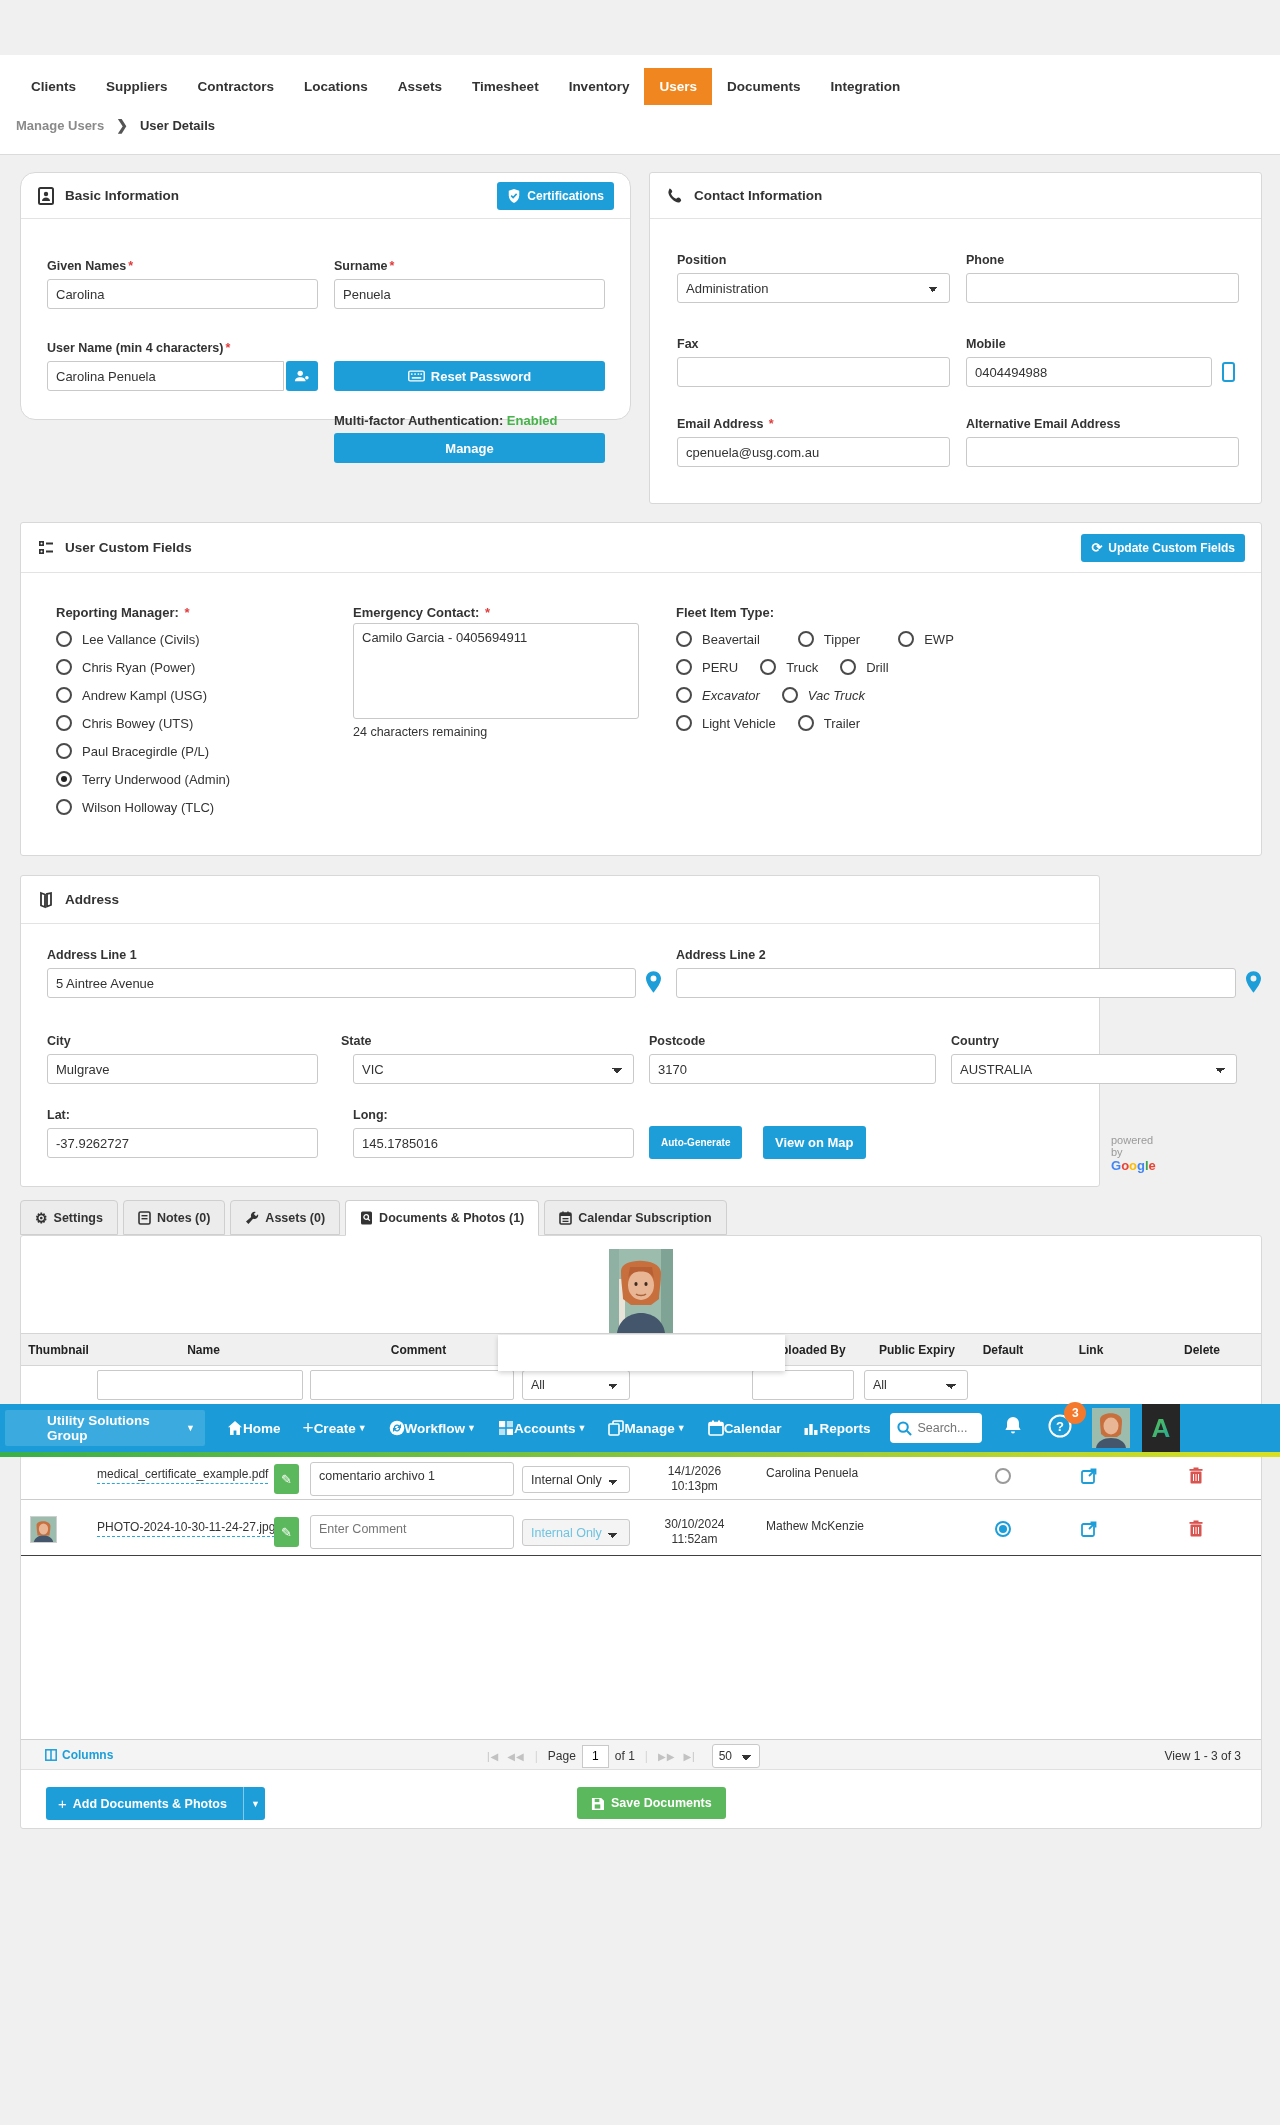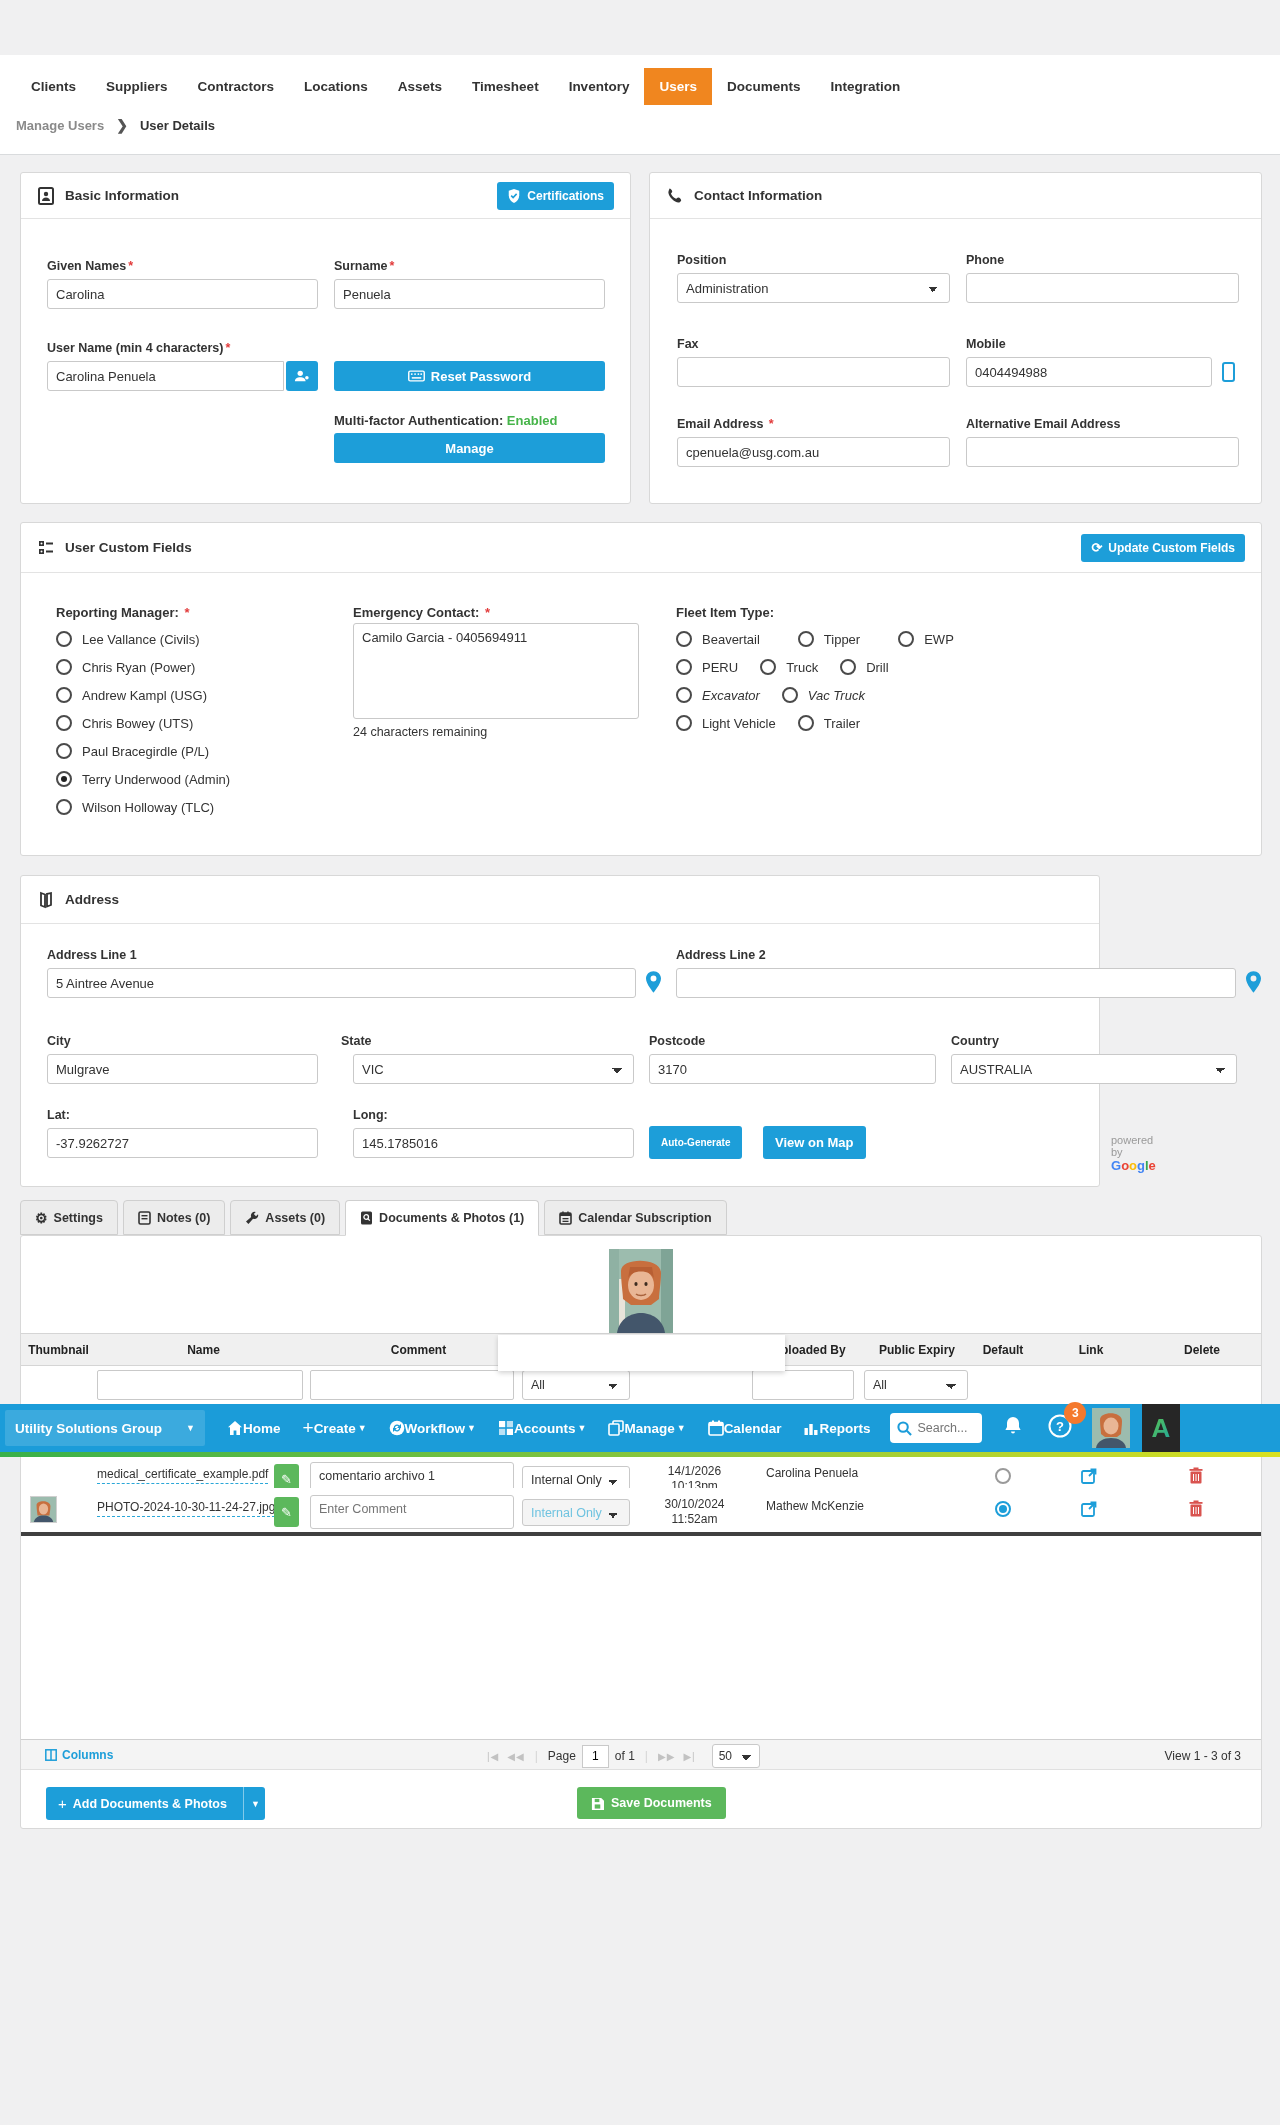--- a/index.html
+++ b/index.html
@@ -73,21 +73,21 @@
   .grid-footer { position:absolute; left:0; top:503px; width:1240px; height:31px; background:#f4f4f4; border-top:1px solid #cfcfcf; border-bottom:1px solid #e0e0e0; font-size:12px; }
   .pg-arrow { color:#c2c2c2; font-size:10px; letter-spacing:1px; }
   .pg-divider { color:#d5d5d5; margin:0 10px; }
   .pg-input { width:27px; height:23px; border:1px solid #c9c9c9; text-align:center; font-size:12px; font-family:inherit; }
   .pg-sel { height:24px; font-size:12px; padding:0 20px 0 6px; background-position:calc(100% - 13px) 10px, calc(100% - 8px) 10px; }
 
   
   .navbar { position:absolute; left:0; top:1404px; width:1280px; height:48px; background:#1b9cd9; z-index:10; display:flex; align-items:center; color:#fff; }
   .nav-grad { position:absolute; left:0; top:1452px; width:1280px; height:5px; background:linear-gradient(90deg,#39b04a,#8ec73c 55%,#d9e021); z-index:10; }
   .org-box { margin-left:5px; width:200px; height:36px; background:rgba(255,255,255,.14); border-radius:2px; display:flex; align-items:center; padding:0 10px; cursor:pointer; }
-  .org-label { font-size:13.5px; font-weight:bold; flex:1; }
+  .org-label { font-size:13.5px; font-weight:bold; flex:1;margin-left:32px; }
   .nav-item { display:flex; align-items:center; font-size:13.5px; font-weight:bold; margin-left:22px; cursor:pointer; white-space:nowrap; }
   .caret { font-size:9px; margin-left:2px; }
   .nav-icon { width:16px; height:16px; }
   .search-box { margin-left:20px; width:92px; height:30px; background:#fff; border-radius:4px; display:flex; align-items:center; padding:0 7px; gap:5px; }
   .search-box input { border:none; outline:none; width:58px; font-size:12.5px; color:#9a9a9a; font-family:inherit; }
   .nav-right-icon { margin-left:22px; cursor:pointer; position:relative; }
   .badge { position:absolute; top:-12px; right:-14px; width:22px; height:22px; border-radius:50%; background:#f4792d; color:#fff; font-size:12px; font-weight:bold; display:flex; align-items:center; justify-content:center; }
   .nav-avatar { margin-left:20px; width:38px; height:40px; overflow:hidden; cursor:pointer; }
   .nav-logo { margin-left:12px; width:38px; height:48px; background:#262626; display:flex; align-items:center; justify-content:center; cursor:pointer; }
 
@@ -115,21 +115,21 @@
       <div class="main-tab">Documents</div>
       <div class="main-tab">Integration</div>
     </div>
     <div class="breadcrumb">
       <span class="crumb-section">Manage Users</span>
       <span class="crumb-sep">❯</span>
       <span class="crumb-page">User Details</span>
     </div>
   </div>
 
-  <div class="panel" style="left:20px; top:172px; width:611px; height:332px;">
+  <div class="panel" style="left:20px; top:172px; width:611px; height:248px;border-radius:15px;">
     <div class="panel-header">
       <svg class="hdr-icon" viewBox="0 0 18 18">
           <rect x="2" y="1" width="14" height="16" rx="1.5" fill="none" stroke="#333" stroke-width="2"></rect>
           <circle cx="9" cy="7" r="2.2" fill="#333"></circle>
           <path d="M5 14c0-2.2 1.8-3.5 4-3.5s4 1.3 4 3.5z" fill="#333"></path>
         </svg>
       <span class="panel-title">Basic Information</span>
       <span class="spacer"></span>
       <button class="btn-blue" style="height:28px; padding:0 10px;">
         <svg width="14" height="14" viewBox="0 0 16 16">
@@ -439,21 +439,21 @@
           <path d="M8 8l6-6M9.5 1.5H14.5V6.5" fill="none" stroke="#1d9ed9" stroke-width="1.8"></path>
         </svg>
       <svg class="row-trash" viewBox="0 0 14 17">
           <rect x="1.5" y="4.5" width="11" height="12" rx="1" fill="#d9534f"></rect>
           <rect x="0.5" y="2" width="13" height="1.8" fill="#d9534f"></rect>
           <rect x="4.5" y="0.5" width="5" height="1.8" fill="#d9534f"></rect>
           <path d="M4.5 7v7M7 7v7M9.5 7v7" stroke="#fff" stroke-width="1"></path>
         </svg>
     </div>
 
-    <div class="grid-row" style="top:252px; height:48px; border-bottom:4px solid #404040;">
+    <div class="grid-row" style="top:272px; height:48px; border-bottom:1px solid #404040;">
       <svg class="thumb" viewBox="0 0 27 27">
         <rect width="27" height="27" fill="#9cbcae"></rect>
         <path d="M6 9c0-6 15-6 15 1 0 4-1 8-1 10h-13c0-2-1-6-1-11z" fill="#c86f3e"></path>
         <ellipse cx="13.5" cy="13" rx="5" ry="6" fill="#e9b695"></ellipse>
         <path d="M3 27c1-5 6-7 10.5-7s9.5 2 10.5 7z" fill="#43566b"></path>
       </svg>
       <div class="doc-name" style="top:12px;">PHOTO-2024-10-30-11-24-27.jpg</div>
       <div class="pencil-btn" style="top:9px;">
           <span>✎</span>
         </div>

